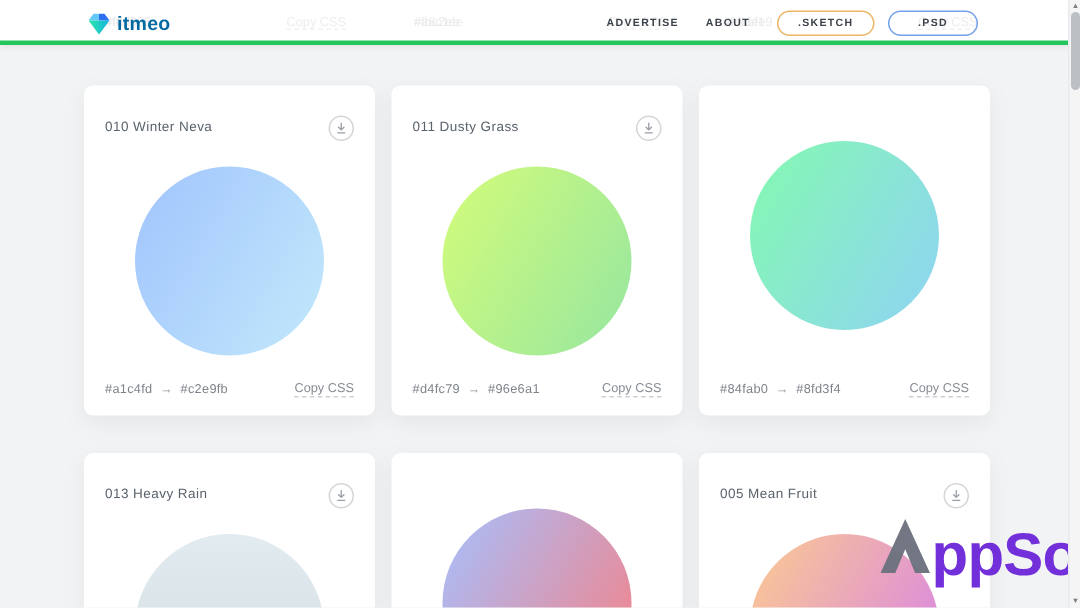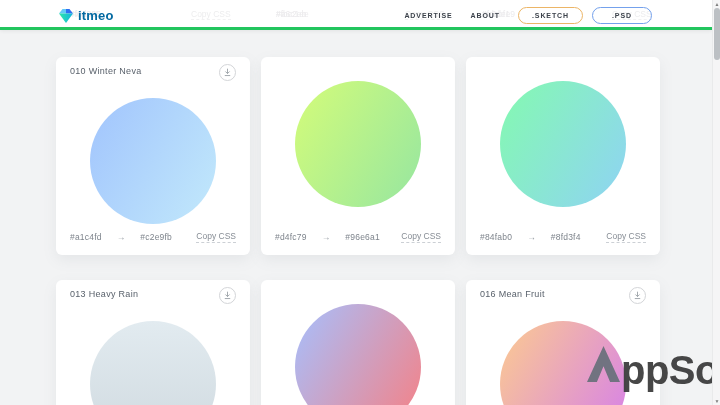--- a/index.html
+++ b/index.html
@@ -39,38 +39,38 @@
   }
   .pill.last { margin-right:60px; }
 
   
   .grid {
     position:absolute; left:56px; top:57px; width:604px;
     display:grid; grid-template-columns:repeat(3,194px); column-gap:11px; row-gap:25px;
     z-index:2;
   }
   .card {
-    position:relative; width:194px; height:198px;
+    position:relative; width:194px; height:220px;
     background:#ffffff; border-radius:6px;
     box-shadow:0 5px 14px rgba(120,130,140,0.10);
-    padding:7px 14px;
+    padding:20px 14px;
   }
   .card-head { display:flex; justify-content:space-between; align-items:flex-start; }
   .card-title { font-size:9px; font-weight:normal; color:#5a626c; letter-spacing:0.3px; padding-top:2px; }
   .dl {
     width:17px; height:17px; border-radius:50%;
     border:1px solid #d3d5d8; background:#fff; cursor:pointer;
     display:flex; align-items:center; justify-content:center; padding:0;
   }
   .ball { width:126px; height:126px; border-radius:50%; margin:17px auto 0; }
   .card-foot {
     position:absolute; left:14px; right:14px; bottom:12px;
     display:flex; justify-content:space-between; align-items:center;
   }
-  .hexes { font-size:8.5px; color:#7e848c; letter-spacing:0.2px; display:flex; gap:15px; align-items:flex-end; }
+  .hexes { font-size:8.5px; color:#7e848c; letter-spacing:0.2px; display:flex; gap:5px; align-items:flex-end; }
   .hex-arrow { color:#9aa0a7; }
   .copy {
     font-size:8.5px; color:#878d95; cursor:pointer; text-decoration:none;
     border-bottom:1px dashed #ccd0d5; padding-bottom:1px;
   }
 
   
   .appso {
     position:absolute; left:587px; top:346px; z-index:40;
     display:flex; align-items:flex-end; opacity:0.96;
@@ -158,20 +158,28 @@
       <div class="hexes">
         <span>#a1c4fd</span>
         <span class="hex-arrow">→</span>
         <span>#c2e9fb</span>
       </div>
       <a class="copy">Copy CSS</a>
     </div>
   </article>
 
   <article class="card">
+    <div class="card-head">
+      <h3 class="card-title">011 Dusty Grass</h3>
+      <button class="dl">
+        <svg width="9" height="9" viewBox="0 0 10 10">
+            <path d="M5 1.2v4.6M3 4.2 5 6.2 7 4.2M2.4 8.4h5.2" stroke="#9aa0a6" stroke-width="1" fill="none" stroke-linecap="round" stroke-linejoin="round"></path>
+          </svg>
+      </button>
+    </div>
     <div class="ball" style="background: linear-gradient(120deg, rgb(212, 252, 121) 0%, rgb(150, 230, 161) 100%);"></div>
     <div class="card-foot">
       <div class="hexes">
         <span>#d4fc79</span>
         <span class="hex-arrow">→</span>
         <span>#96e6a1</span>
       </div>
       <a class="copy">Copy CSS</a>
     </div>
   </article>
@@ -201,35 +209,35 @@
 
   </article>
 
   <article class="card">
     <div class="ball" style="background: linear-gradient(120deg, rgb(166, 192, 254) 0%, rgb(246, 128, 132) 100%);"></div>
 
   </article>
 
   <article class="card">
     <div class="card-head">
-      <h3 class="card-title">016 Mean Fruit</h3>
+      <h3 class="card-title">005 Mean Fruit</h3>
       <button class="dl">
         <svg width="9" height="9" viewBox="0 0 10 10">
             <path d="M5 1.2v4.6M3 4.2 5 6.2 7 4.2M2.4 8.4h5.2" stroke="#9aa0a6" stroke-width="1" fill="none" stroke-linecap="round" stroke-linejoin="round"></path>
           </svg>
       </button>
     </div>
     <div class="ball" style="background: linear-gradient(120deg, rgb(252, 203, 144) 0%, rgb(213, 126, 235) 100%);"></div>
 
   </article>
 
 </main>
 
 <div class="appso" title="AppSo">
   <div class="appso-a" style="background: rgb(109, 114, 126);"></div>
-  <div class="appso-text" style="color: #404040;">ppSo</div>
+  <div class="appso-text" style="color: #6d28d9;">ppSo</div>
 </div>
 
 <div class="scrollbar">
   <div class="sb-arrow up">▲</div>
   <div class="sb-thumb"></div>
   <div class="sb-arrow down">▼</div>
 </div>
 
 </body></html>

